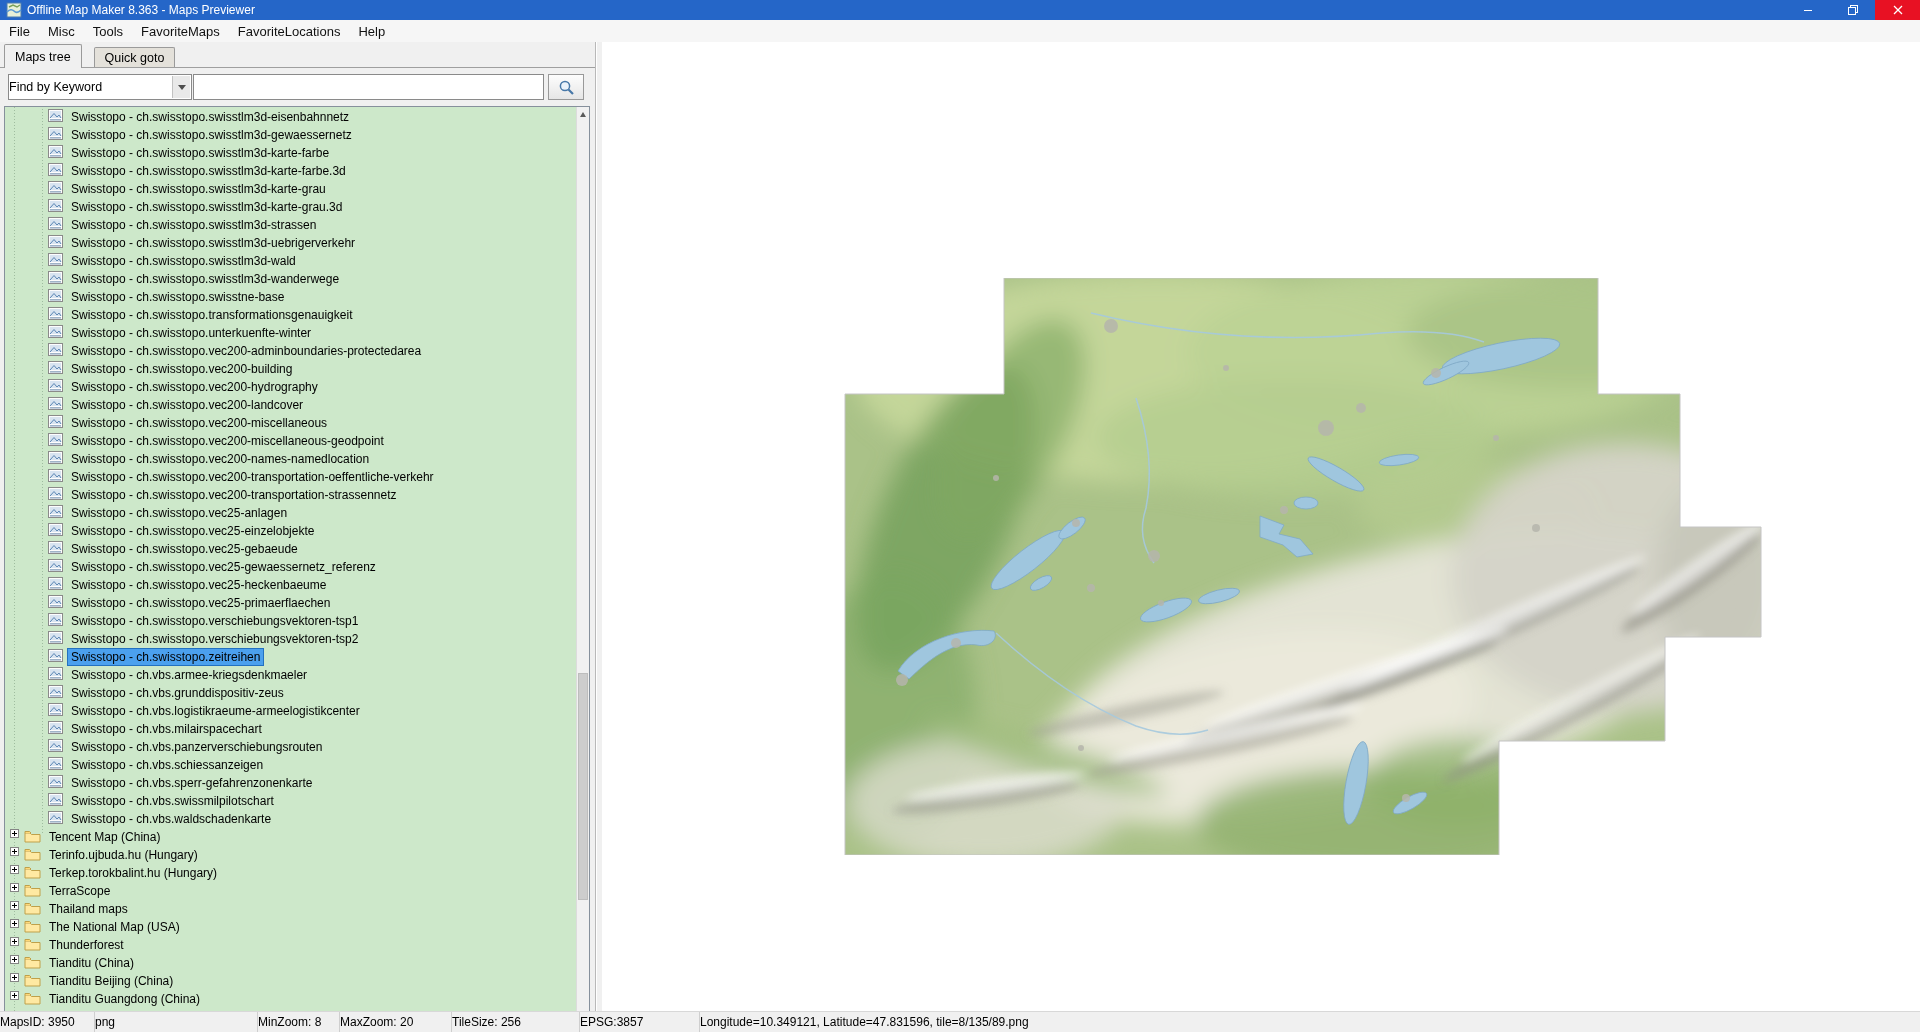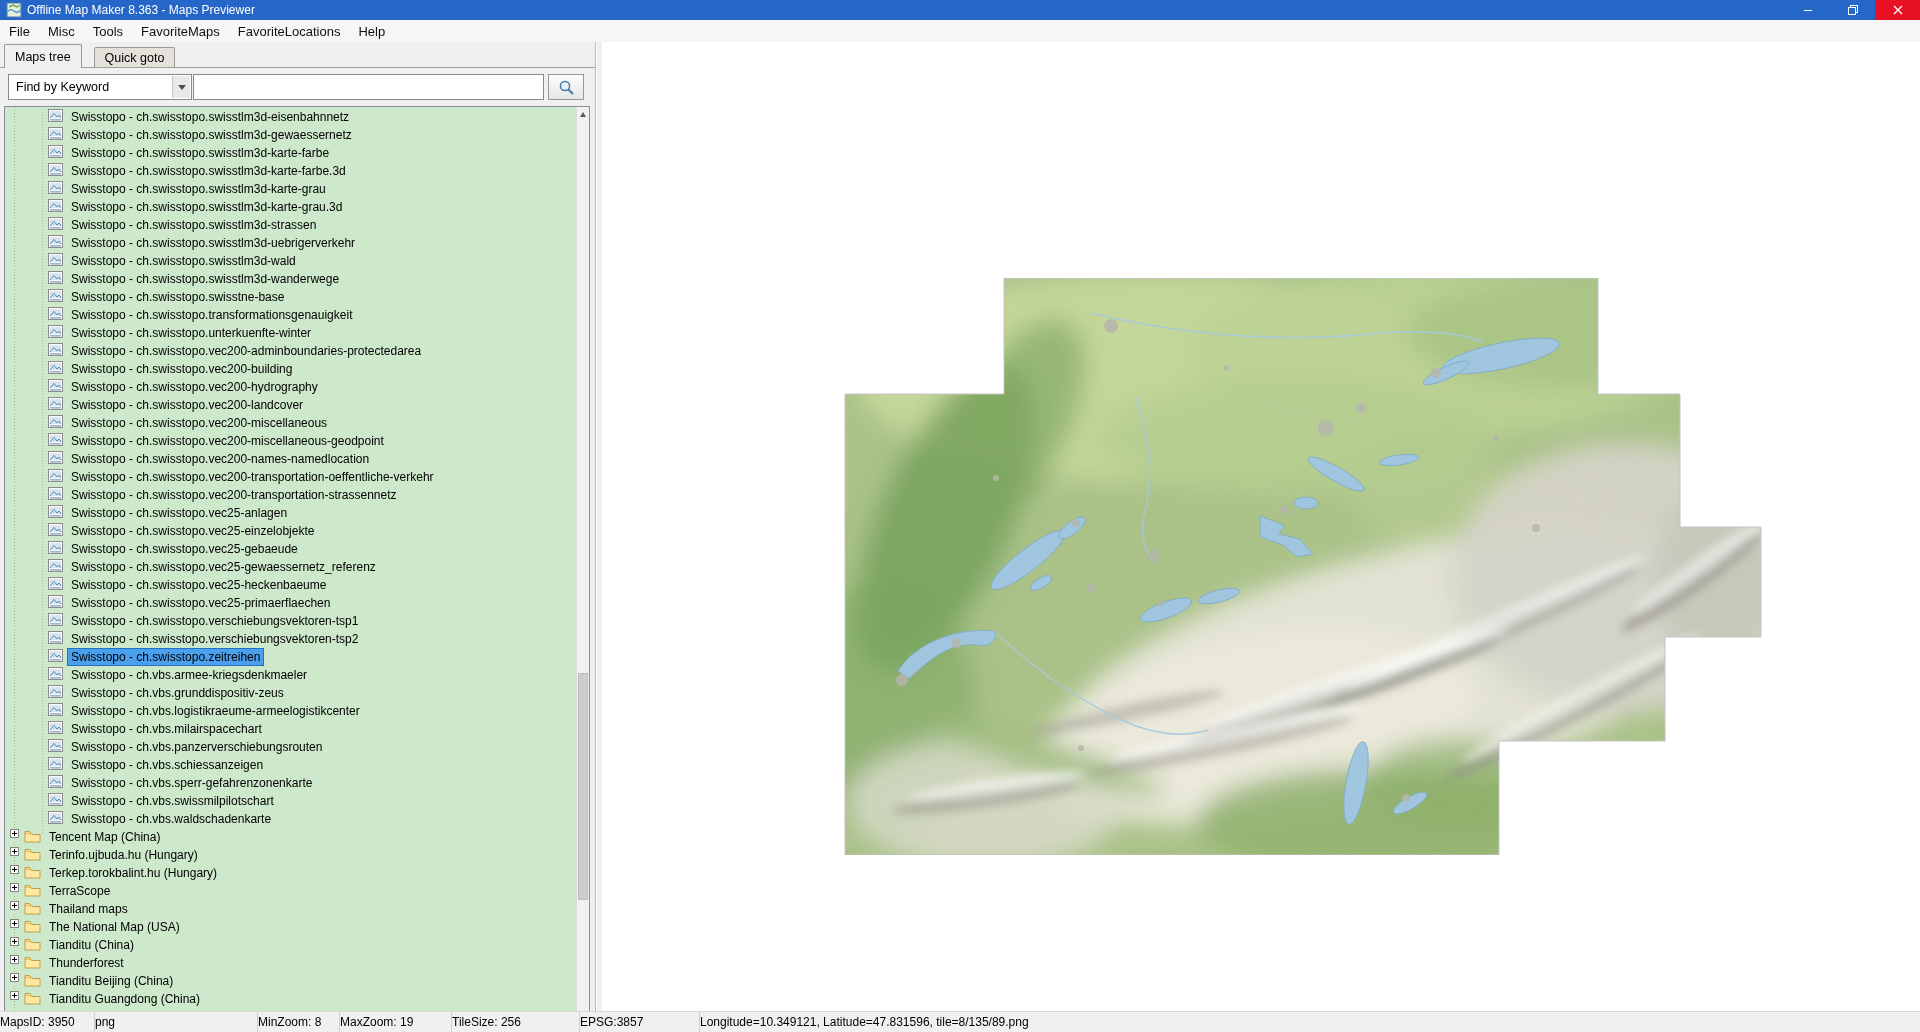--- a/index.html
+++ b/index.html
@@ -26,21 +26,21 @@
     background:#f0f0f0; border-right:1px solid #b8b8b8; }
   .tab-row { position:absolute; left:0; top:2px; width:100%; height:24px;
     display:flex; align-items:flex-end; padding-left:4px; border-bottom:1px solid #9f9f9f; }
   .tab { height:20px; padding:0 10px; display:flex; align-items:center; font-size:12.5px;
     background:#e4e1da; border:1px solid #9a9a9a; border-bottom:none;
     border-radius:2px 2px 0 0; margin-right:12px; }
   .tab.active { height:24px; background:#f0f0f0; margin-bottom:-1px; z-index:2; }
 
   .search-row { position:absolute; left:8px; top:32px; height:26px; display:flex; align-items:center; }
   .combo { position:relative; width:184px; height:26px; background:#fff;
-    border:1px solid #8a8a8a; font-size:12.5px; display:flex; align-items:center; padding-left:7px; }
+    border:1px solid #8a8a8a; font-size:12.5px; display:flex; align-items:center; }
   .combo-arrow { position:absolute; right:1px; top:1px; width:18px; height:22px;
     background:#e9e9e9; border-left:1px solid #c2c2c2; display:flex; align-items:center; justify-content:center; }
   .combo-arrow::after { content:""; width:0; height:0; border-left:4px solid transparent;
     border-right:4px solid transparent; border-top:5px solid #4d4d4d; }
   .search-input { width:351px; height:26px; margin-left:1px; border:1px solid #8a8a8a;
     font-size:12.5px; padding:0 5px; font-family:"Liberation Sans",sans-serif; }
   .search-btn { width:36px; height:26px; margin-left:4px;
     background:linear-gradient(#fdfdfd,#e6e6e6); border:1px solid #999;
     display:flex; align-items:center; justify-content:center; }
 
@@ -731,37 +731,37 @@
         <line x1="2" y1="4.5" x2="7" y2="4.5" stroke="#000" stroke-width="1"></line>
         <line x1="4.5" y1="2" x2="4.5" y2="7" stroke="#000" stroke-width="1"></line>
       </svg>
     </span>
     <span class="folder-icon">
       <svg width="17" height="14" viewBox="0 0 17 14">
         <path d="M1 4 h5 l1.5 1.5 H16 V13 H1 Z" fill="#ffe9a2" stroke="#bfa04a"></path>
         <path d="M1 4 V2.5 h4.5 L7 4" fill="#ffd978" stroke="#bfa04a"></path>
       </svg>
     </span>
-    <span class="row-label">Tianditu (China)</span>
+    <span class="row-label">Thunderforest</span>
   </div>
           <div class="tree-row folder-row">
     <span class="expand-icon">
       <svg width="9" height="9" viewBox="0 0 9 9">
         <rect x="0.5" y="0.5" width="8" height="8" fill="#fff" stroke="#848484"></rect>
         <line x1="2" y1="4.5" x2="7" y2="4.5" stroke="#000" stroke-width="1"></line>
         <line x1="4.5" y1="2" x2="4.5" y2="7" stroke="#000" stroke-width="1"></line>
       </svg>
     </span>
     <span class="folder-icon">
       <svg width="17" height="14" viewBox="0 0 17 14">
         <path d="M1 4 h5 l1.5 1.5 H16 V13 H1 Z" fill="#ffe9a2" stroke="#bfa04a"></path>
         <path d="M1 4 V2.5 h4.5 L7 4" fill="#ffd978" stroke="#bfa04a"></path>
       </svg>
     </span>
-    <span class="row-label">Thunderforest</span>
+    <span class="row-label">Tianditu (China)</span>
   </div>
           <div class="tree-row folder-row">
     <span class="expand-icon">
       <svg width="9" height="9" viewBox="0 0 9 9">
         <rect x="0.5" y="0.5" width="8" height="8" fill="#fff" stroke="#848484"></rect>
         <line x1="2" y1="4.5" x2="7" y2="4.5" stroke="#000" stroke-width="1"></line>
         <line x1="4.5" y1="2" x2="4.5" y2="7" stroke="#000" stroke-width="1"></line>
       </svg>
     </span>
     <span class="folder-icon">
@@ -942,21 +942,21 @@
       <div class="status-cell">
         <span>MapsID: 3950</span>
       </div>
       <div class="status-cell">
         <span>png</span>
       </div>
       <div class="status-cell">
         <span>MinZoom: 8</span>
       </div>
       <div class="status-cell">
-        <span>MaxZoom: 19</span>
+        <span>MaxZoom: 20</span>
       </div>
       <div class="status-cell">
         <span>TileSize: 256</span>
       </div>
       <div class="status-cell">
         <span>EPSG:3857</span>
       </div>
       <div class="status-cell">
         <span>Longitude=10.349121, Latitude=47.831596, tile=8/135/89.png</span>
       </div>

